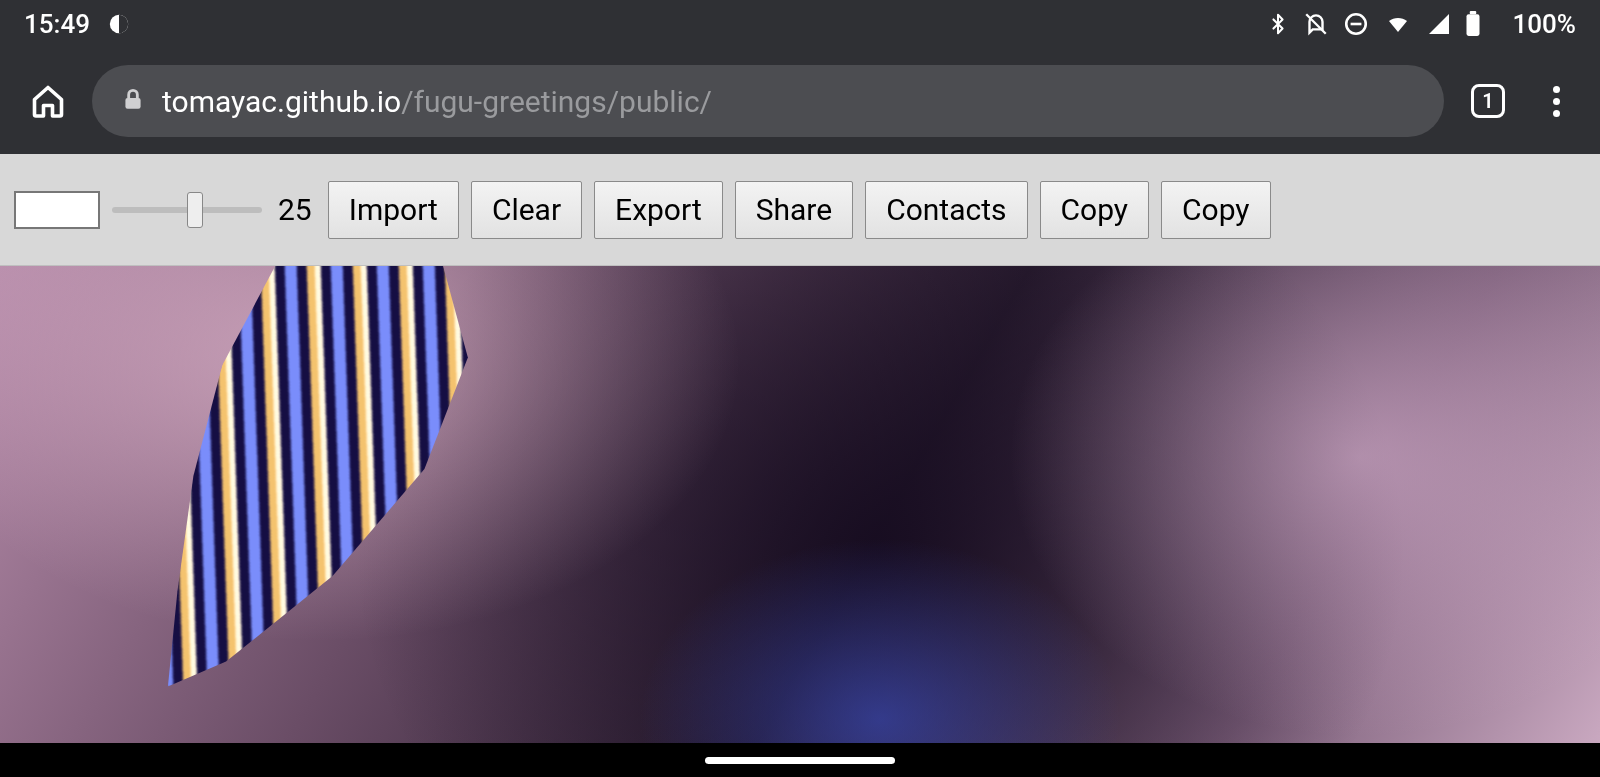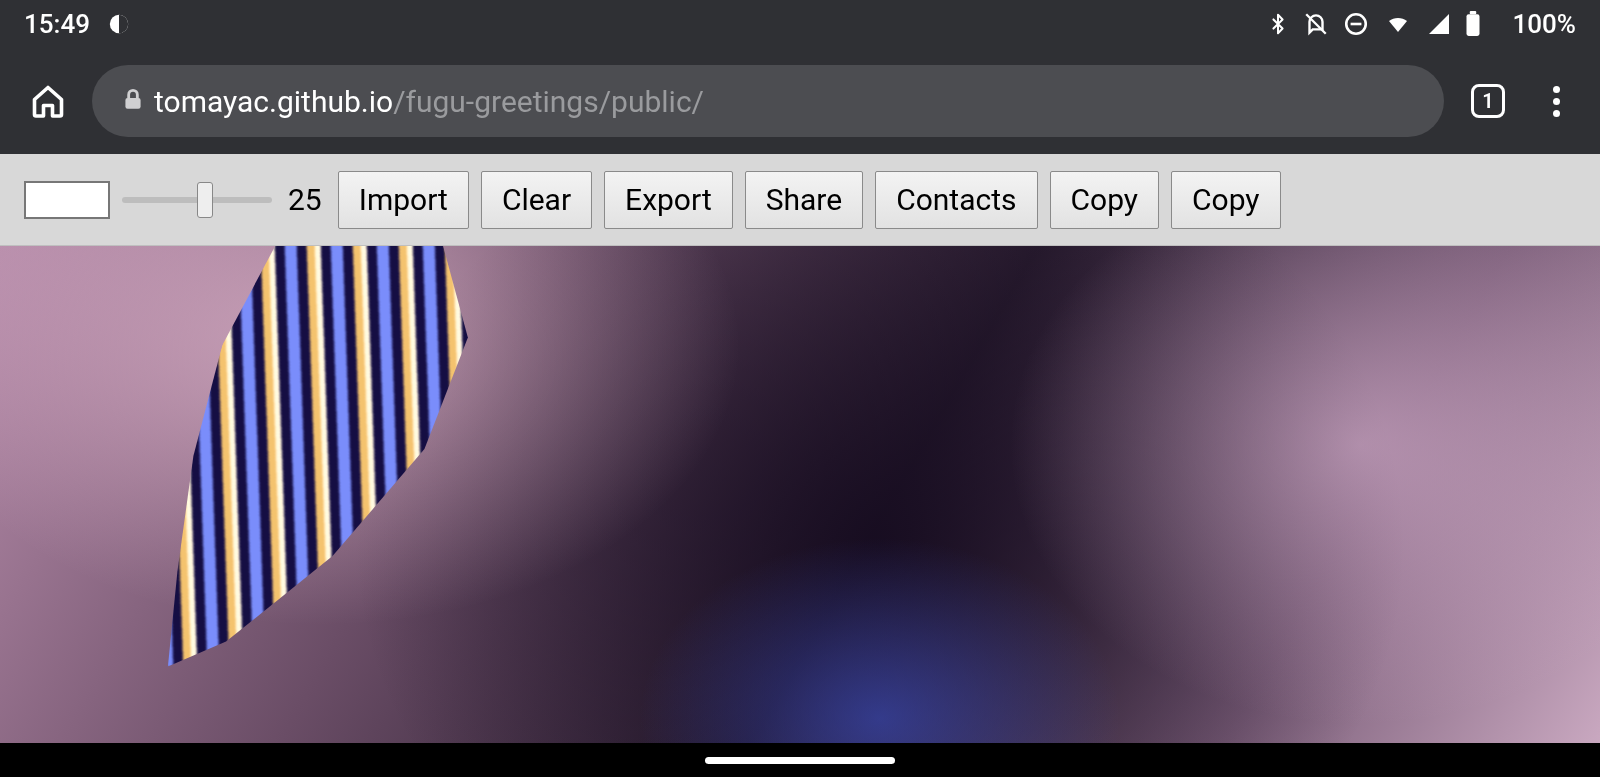--- a/index.html
+++ b/index.html
@@ -39,41 +39,41 @@
     border-radius: 50%;
   }
   .omnibox {
     flex: 1;
     height: 72px;
     background: #4c4d51;
     border-radius: 36px;
     display: flex;
     align-items: center;
     padding: 0 28px;
-    gap: 8px;
+    gap: 16px;
     cursor: text;
   }
   .omnibox .lock { color:#d0d0d2; flex:0 0 auto; }
   .url { font-size: 30px; color:#9a9b9e; white-space: nowrap; overflow:hidden; }
   .url .host { color:#ffffff; }
   .tabs-btn .tab-box {
     width: 34px; height: 34px; border: 3px solid #fff; border-radius: 8px;
     display:flex; align-items:center; justify-content:center;
     font-size: 20px; font-weight: 600;
   }
   .menu-btn .dots { display:flex; flex-direction:column; gap:5px; }
   .menu-btn .dots span { width:7px; height:7px; background:#fff; border-radius:50%; }
 
   
   .app-toolbar {
-    height: 92px;
+    height: 112px;
     background: #d8d8d8;
     display: flex;
     align-items: center;
-    padding: 0 24px;
+    padding: 0 14px;
     gap: 12px;
     border-bottom: 1px solid #bfbfbf;
   }
   .color-swatch {
     width: 86px; height: 38px;
     background: #fff;
     border: 2px solid #777;
     cursor: pointer;
   }
   .slider {

